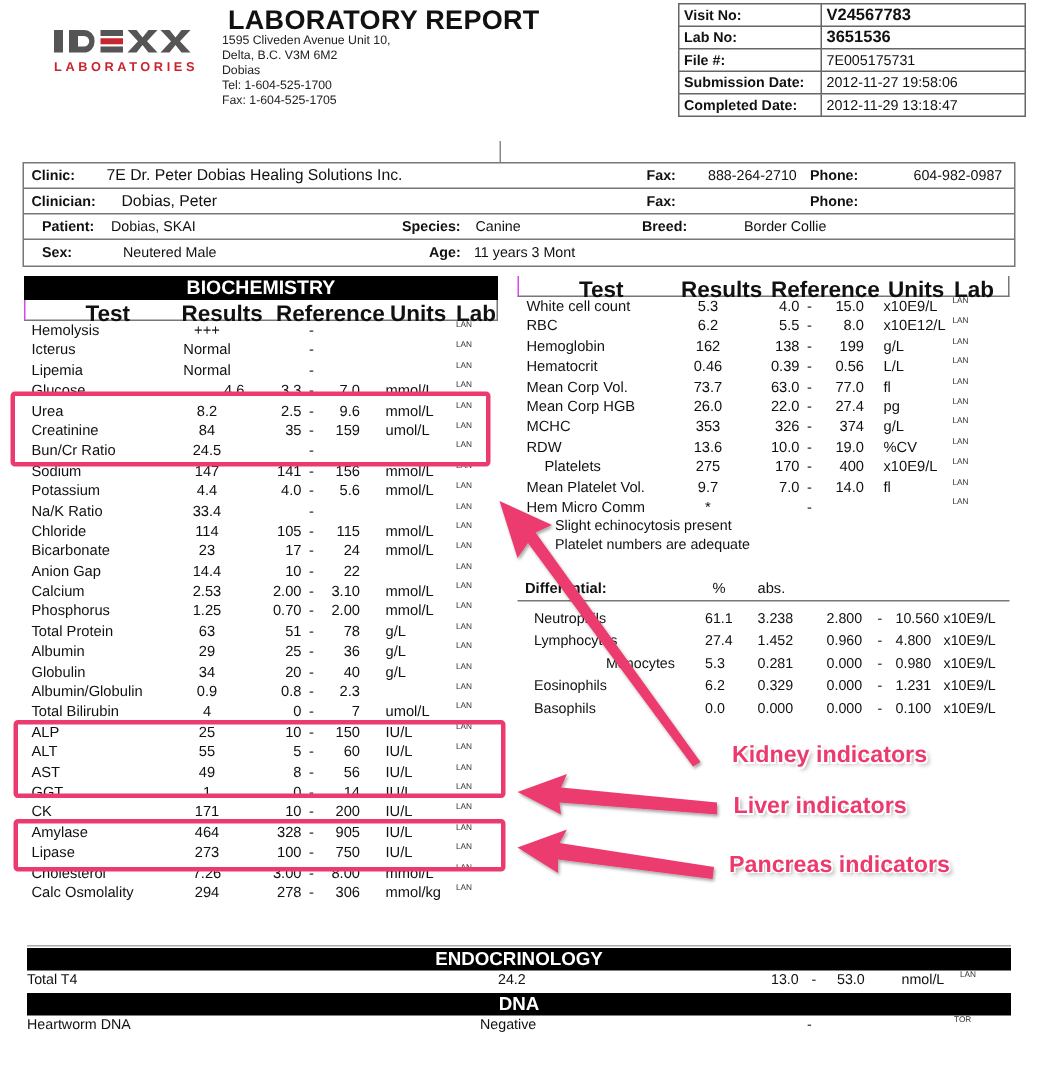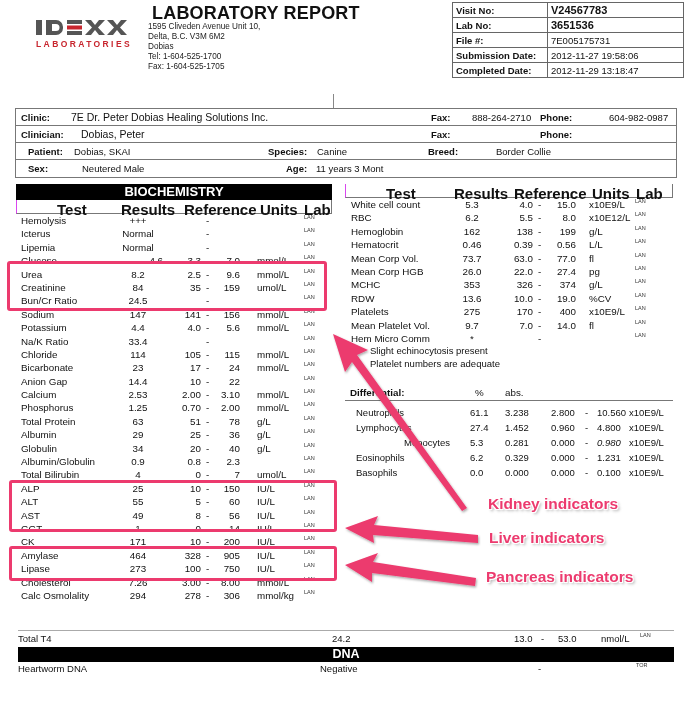--- a/index.html
+++ b/index.html
@@ -468,21 +468,21 @@
       <div class="trow">
         <span style="left: 6px;">RDW</span>
         <span class="c" style="left: 102px; width: 50px;">13.6</span>
         <span class="r" style="left: 154px; width: 34px;">10.0</span>
         <span style="left: 193px;">-</span>
         <span class="r" style="left: 201px; width: 30px;">19.0</span>
         <span style="left: 244px;">%CV</span>
         <span class="lab" style="left: 290px;">LAN</span>
       </div>
       <div class="trow">
-        <span style="left: 6px; text-align: right;">Platelets</span>
+        <span style="left: 18px; text-align: right;">Platelets</span>
         <span class="c" style="left: 102px; width: 50px;">275</span>
         <span class="r" style="left: 154px; width: 34px;">170</span>
         <span style="left: 193px;">-</span>
         <span class="r" style="left: 201px; width: 30px;">400</span>
         <span style="left: 244px;">x10E9/L</span>
         <span class="lab" style="left: 290px;">LAN</span>
       </div>
       <div class="trow">
         <span style="left: 6px;">Mean Platelet Vol.</span>
         <span class="c" style="left: 102px; width: 50px;">9.7</span>
@@ -529,21 +529,21 @@
         <span style="left: 240px;">-</span>
         <span style="left: 252px;">4.800</span>
         <span style="left: 284px;">x10E9/L</span>
       </div>
       <div class="drow">
         <span style="left: 11px; padding-left: 48px;">Monocytes</span>
         <span style="left: 125px;">5.3</span>
         <span style="left: 160px;">0.281</span>
         <span style="left: 206px;">0.000</span>
         <span style="left: 240px;">-</span>
-        <span style="left: 252px; font-style: italic;">0.980</span>
+        <span style="left: 252px;">0.980</span>
         <span style="left: 284px;">x10E9/L</span>
       </div>
       <div class="drow">
         <span style="left: 11px;">Eosinophils</span>
         <span style="left: 125px;">6.2</span>
         <span style="left: 160px;">0.329</span>
         <span style="left: 206px;">0.000</span>
         <span style="left: 240px;">-</span>
         <span style="left: 252px;">1.231</span>
         <span style="left: 284px;">x10E9/L</span>
@@ -555,20 +555,21 @@
         <span style="left: 206px;">0.000</span>
         <span style="left: 240px;">-</span>
         <span style="left: 252px;">0.100</span>
         <span style="left: 284px;">x10E9/L</span>
       </div>
     </div>
 </div>
 
 <div class="topline"></div>
 <div class="bottom-sec" style="top:632px">
+  <div class="section-hdr" style="height:15px;line-height:15px;font-size:12.5px">ENDOCRINOLOGY</div>
   <div class="brow">
     <span style="left:0">Total T4</span>
     <span style="left:314px">24.2</span>
     <span style="left:496px">13.0</span>
     <span style="left:523px">-</span>
     <span style="left:540px">53.0</span>
     <span style="left:583px">nmol/L</span>
     <span class="lab" style="left:622px">LAN</span>
   </div>
   <div style="height:2px"></div>

